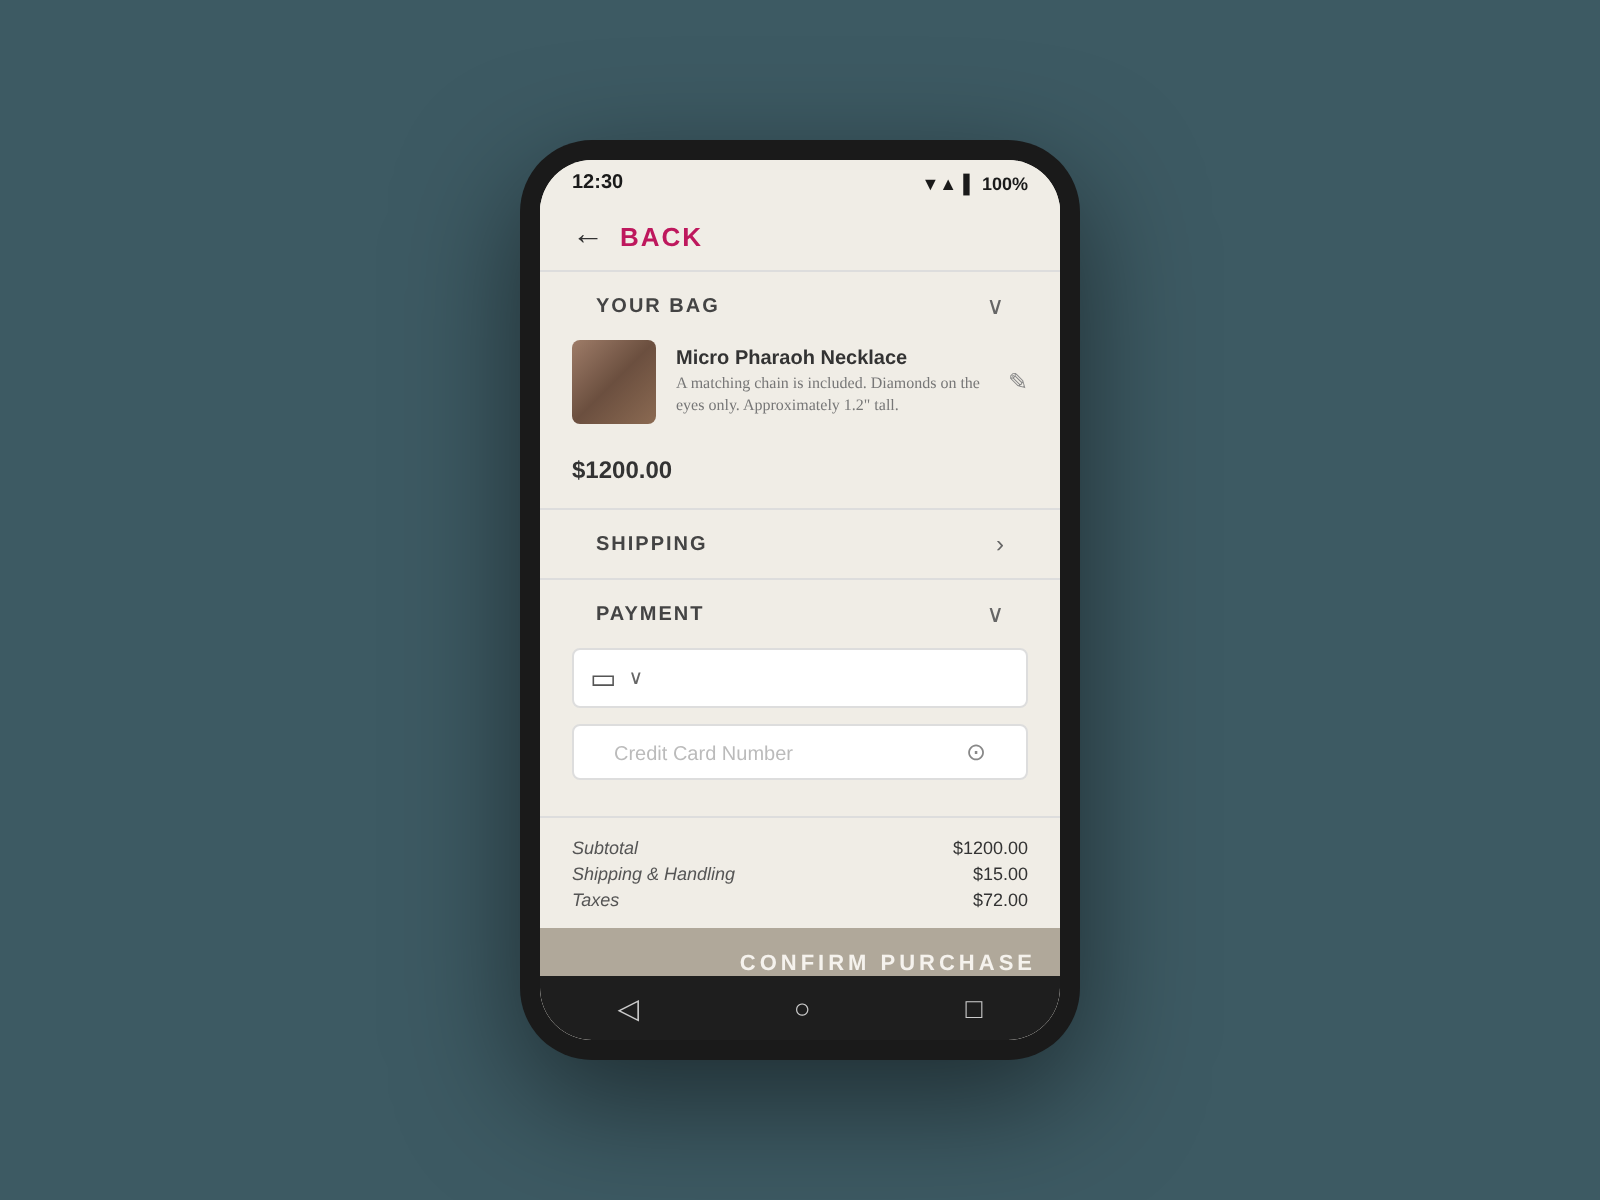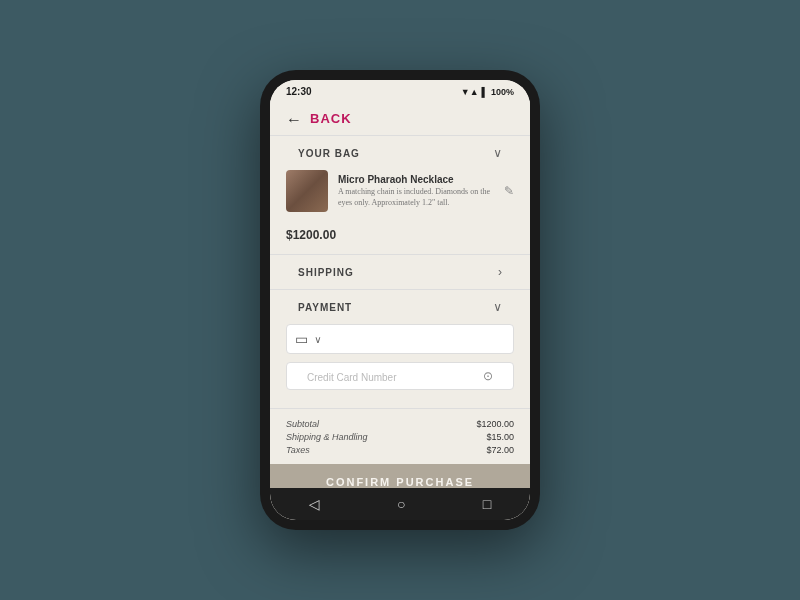--- a/index.html
+++ b/index.html
@@ -220,21 +220,21 @@
       font-style: italic;
     }
     .total-value {
       font-size: 9px;
       color: #333;
       font-weight: 500;
     }
     .confirm-btn {
       background: #b0a89a;
       color: #f5f2ed;
-      text-align: center;
+      text-align: right;
       padding: 12px;
       font-size: 11px;
       font-weight: bold;
       letter-spacing: 2px;
       cursor: pointer;
       margin-top: auto;
     }
     .nav-bar {
       background: #1e1e1e;
       border-radius: 0 0 26px 26px;

